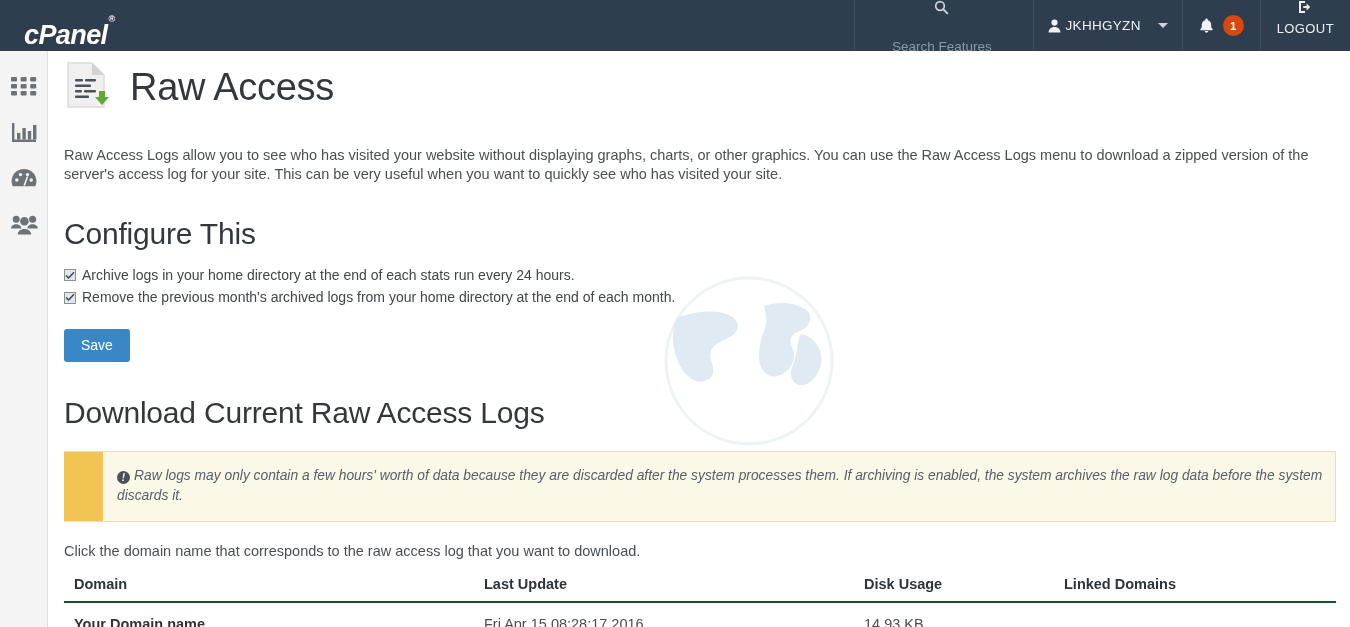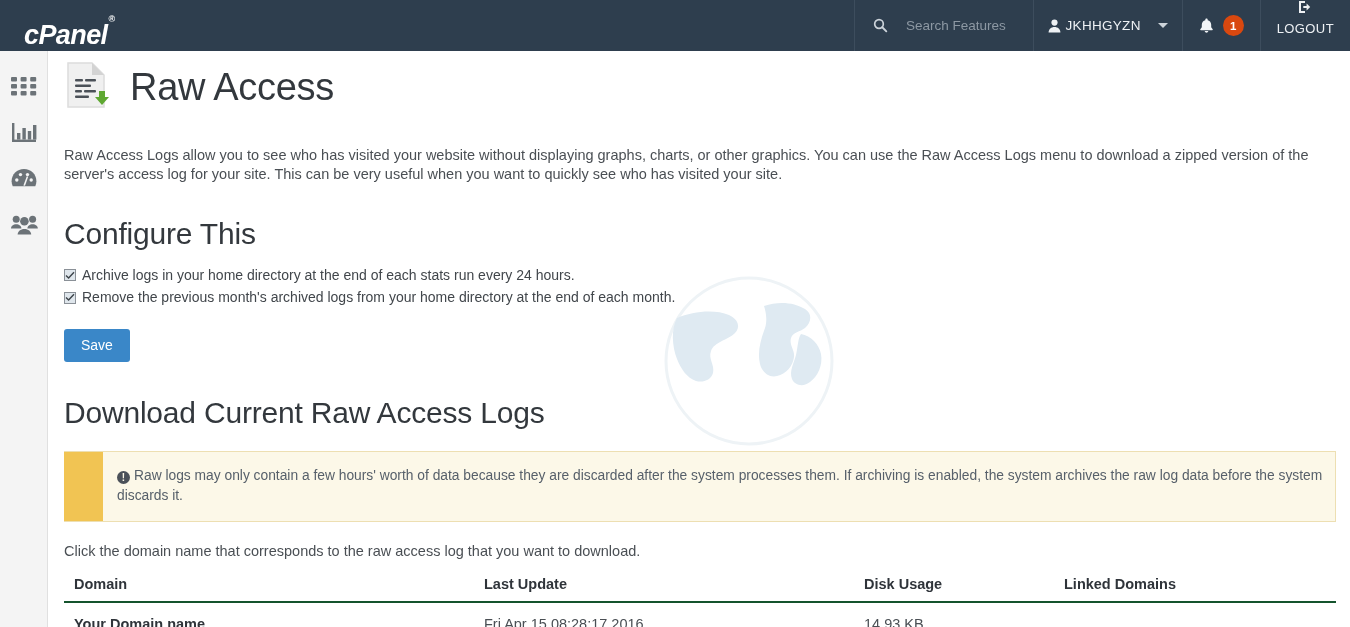--- a/index.html
+++ b/index.html
@@ -35,21 +35,21 @@
     font-size: 9px; font-style: normal;
     position: relative; top: -12px; left: 1px;
   }
   .hdr-sec {
     height: 51px; display: flex; align-items: center;
     border-left: 1px solid #3d4d5d;
     padding: 0 14px;
     color: #c3cbd3;
     font-size: 13px;
   }
-  .hdr-search { width: 185px; gap: 18px; padding-left: 18px; }
+  .hdr-search { width: 185px; gap: 24px; padding-left: 10px; flex-direction: column; }
   .hdr-search .ph { color: #8d98a3; font-size: 13.5px; }
   .hdr-user { gap: 5px; color: #eef1f4; font-size: 13.5px; letter-spacing: .3px; }
   .hdr-user .caret {
     width: 0; height: 0; margin-left: 12px;
     border-left: 5px solid transparent;
     border-right: 5px solid transparent;
     border-top: 5px solid #cdd4da;
   }
   .hdr-bell { gap: 9px; padding: 0 16px; }
   .badge {
@@ -155,21 +155,21 @@
     margin-top: 21px; width: 1272px;
     background: #fcf8e8;
     border: 1px solid #eddfb2;
     border-left: none;
     display: flex;
     min-height: 71px;
   }
   .callout-bar { width: 39px; background: #f1c453; flex: 0 0 auto; }
   .callout-body {
     padding: 14px 4px 14px 14px;
-    font-size: 13.8px; color: #57606a; line-height: 1.45;
+    font-size: 13.8px; color: #57606a; line-height: 1.45; font-style: italic;
   }
   .excl {
     display: inline-block;
     width: 13px; height: 13px; border-radius: 50%;
     background: #4b5159; color: #fcf8e8;
     font-size: 10px; font-weight: bold;
     text-align: center; line-height: 13px;
     margin-right: 4px; position: relative; top: 1px;
   }
 

